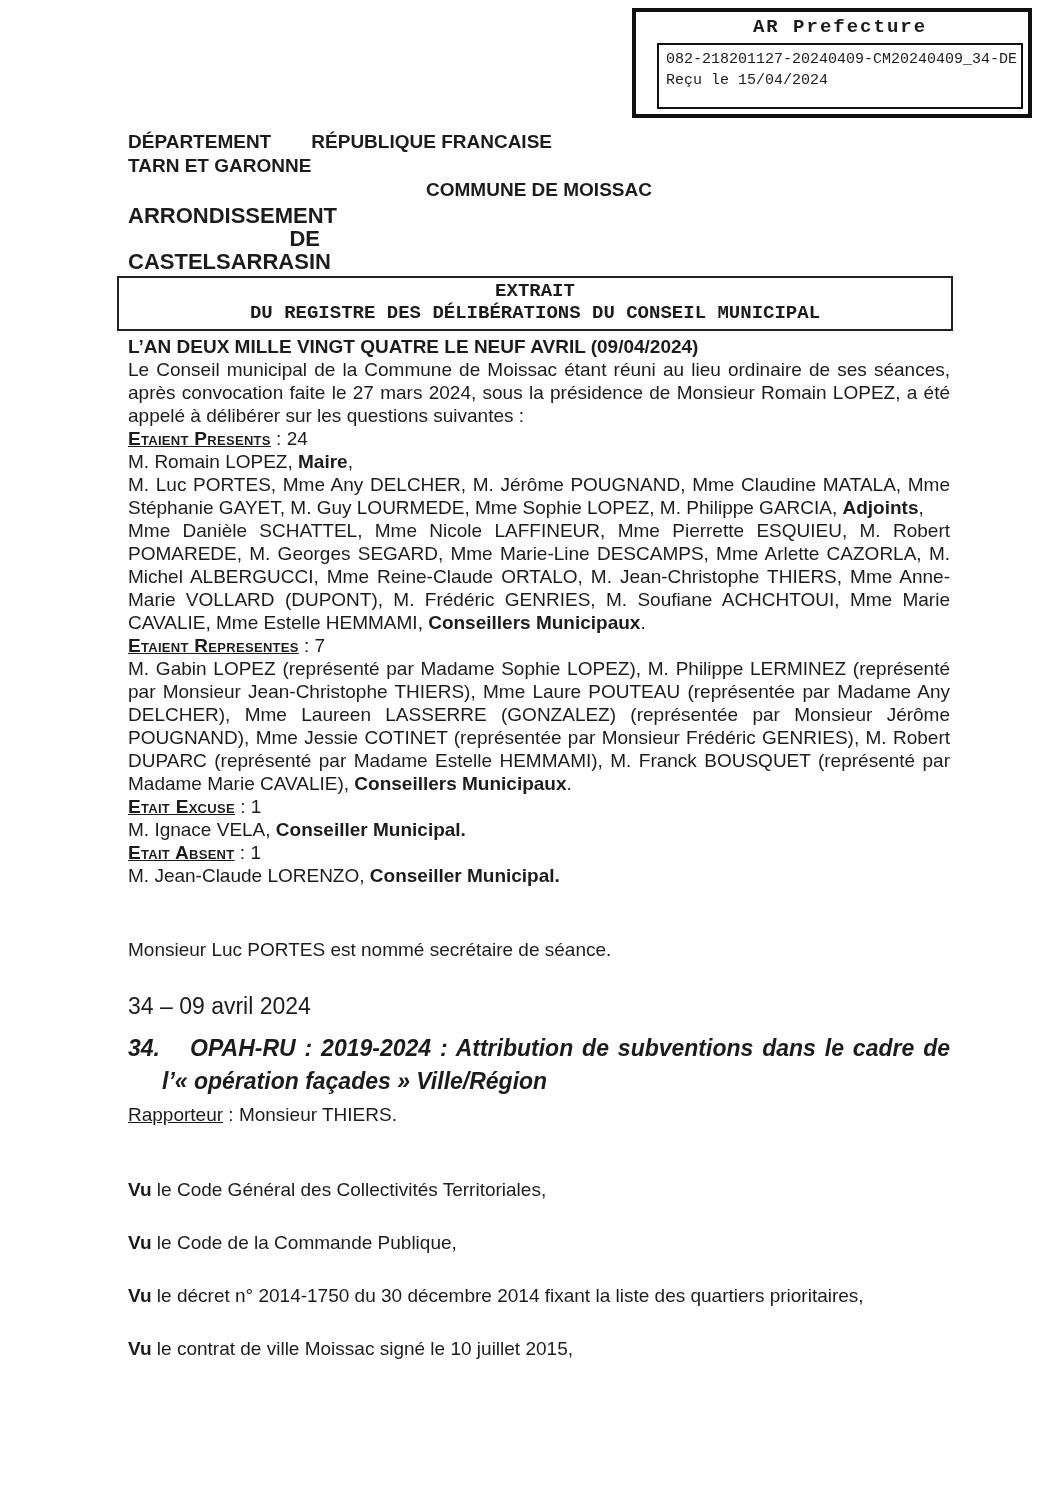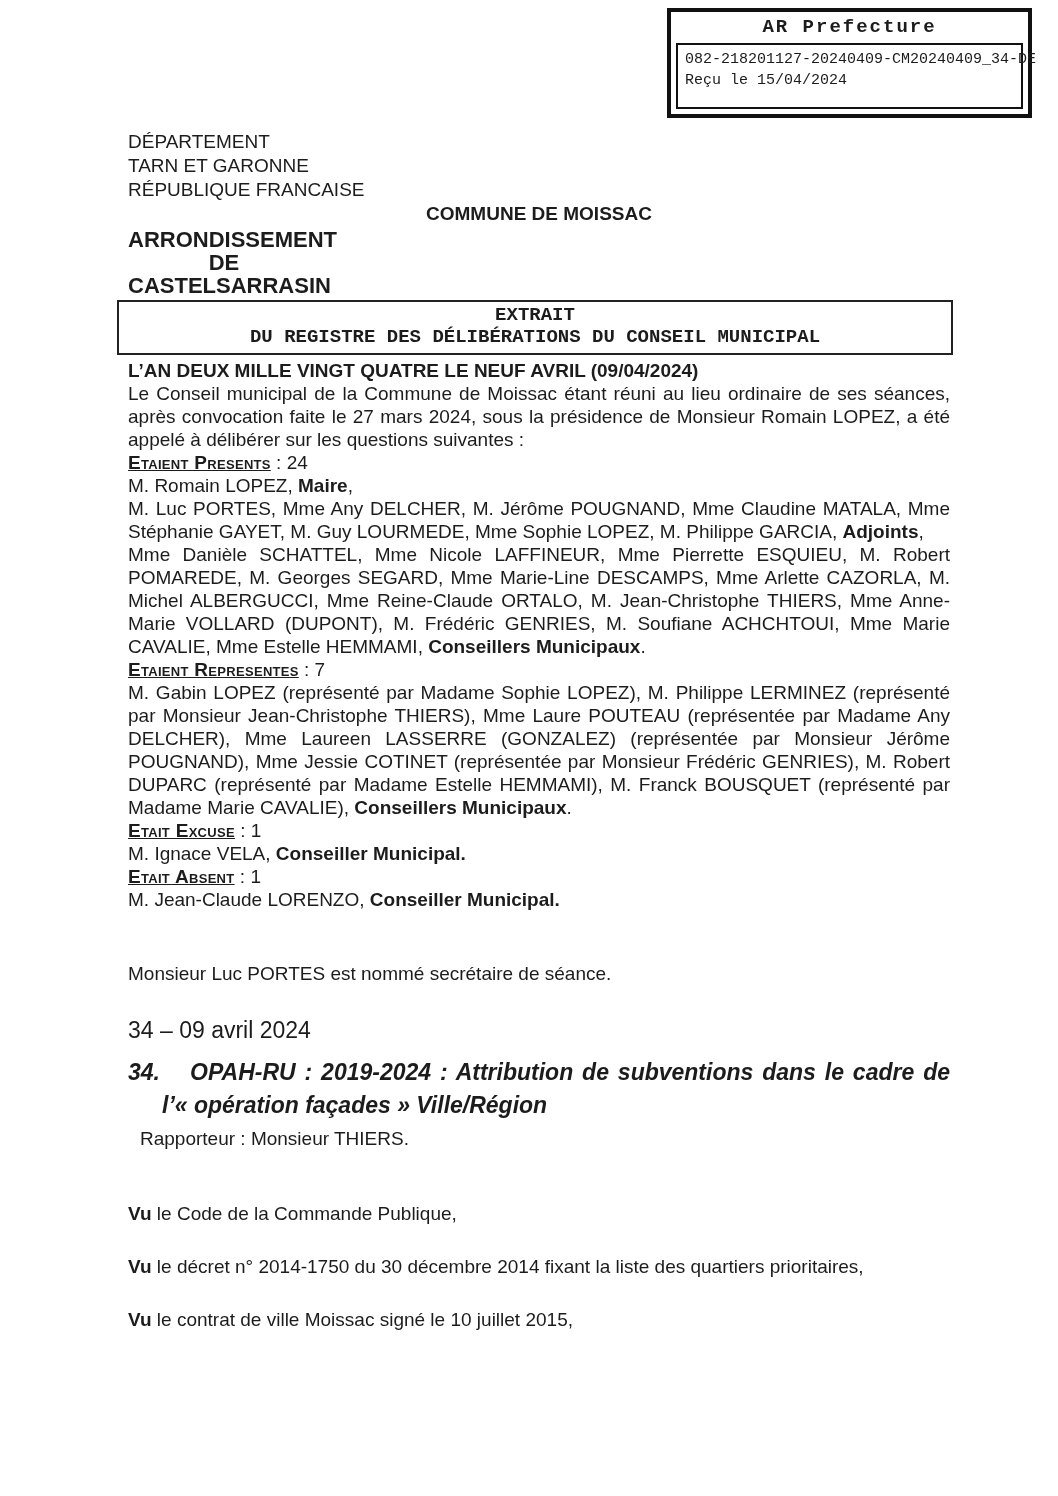--- a/index.html
+++ b/index.html
@@ -6,44 +6,44 @@
   body{
     width:1058px;height:1496px;
     background:#ffffff;
     color:#1c1c1c;
     font-family:"Liberation Sans", sans-serif;
     position:relative;
     overflow:hidden;
   }
   
   .stamp{
-    position:absolute;top:8px;right:26px;width:365px;
+    position:absolute;top:8px;right:26px;width:400px;
     border:4px solid #111;background:#fff;
-    padding:3px 5px 5px 5px;box-sizing:border-box;
+    padding:3px 5px 5px 21px;box-sizing:border-box;
   }
   .stamp-title{
     font-family:"Liberation Mono","DejaVu Sans Mono",monospace;
     font-weight:bold;font-size:19px;letter-spacing:2px;
     text-align:center;padding:1px 0 5px 0;
   }
   .stamp-inner{
     border:2px solid #111;
     font-family:"Liberation Mono","DejaVu Sans Mono",monospace;
     font-size:15px;line-height:21px;
     padding:4px 7px 16px 7px;
     white-space:nowrap;
   }
   
   .content{
     position:absolute;left:128px;top:130px;width:822px;
   }
-  .hdr-row1{display:flex;justify-content:space-between;font-weight:normal;font-size:19px;line-height:24px;flex-direction:column;}
+  .hdr-row1{display:flex;font-weight:bold;font-size:19px;line-height:24px;}
   .commune{text-align:center;font-weight:bold;font-size:19px;margin-top:0px;line-height:24px;}
   .arrond{font-weight:bold;font-size:22px;width:192px;line-height:23px;margin-top:2px;}
-  .arrond .de{text-align:center;}
+  .arrond .de{text-align:right;}
   .extrait-box{
     border:2px solid #222;
     margin:3px 0 4px -11px;
     width:836px;box-sizing:border-box;
     text-align:center;font-weight:bold;font-size:19px;line-height:22px;
     padding:2px 0 5px 0;
     font-family:Liberation Mono, monospace;
   }
   .main{
     font-size:19px;line-height:23px;text-align:justify;
@@ -58,21 +58,21 @@
   .ref-line{font-size:23px;margin-top:32px;}
   .title-block{
     margin-top:12px;
     font-size:23px;font-weight:bold;font-style:italic;
     line-height:33px;text-align:justify;
     position:relative;padding-left:34px;
     text-indent:28px;
   }
   .title-num{position:absolute;left:0;top:0;text-indent:0;}
   .rapporteur{font-size:19px;margin-top:6px;}
-  .u{margin-left:12px;}
+  .u{text-decoration:underline;}
   .vu-section{margin-top:52px;}
   .vu-item{font-size:19px;line-height:23px;margin-bottom:30px;text-align:justify;}
 </style>
 </head>
 <body>
 
 <div class="stamp">
   <div class="stamp-title">AR Prefecture</div>
   <div class="stamp-inner">
     <div>082-218201127-20240409-CM20240409_34-DE</div>
@@ -128,18 +128,19 @@
 
   <div class="ref-line">34 – 09 avril 2024</div>
 
   <div class="title-block">
     <span class="title-num">34.</span><span>OPAH-RU : 2019-2024 : Attribution de subventions dans le cadre de l’« opération façades » Ville/Région</span>
   </div>
 
   <div class="rapporteur"><span class="u">Rapporteur</span><span> : Monsieur THIERS.</span></div>
 
   <div class="vu-section">
+    <div class="vu-item"><span class="b">Vu</span><span> le Code Général des Collectivités Territoriales,</span></div>
     <div class="vu-item"><span class="b">Vu</span><span> le Code de la Commande Publique,</span></div>
     <div class="vu-item"><span class="b">Vu</span><span> le décret n° 2014-1750 du 30 décembre 2014 fixant la liste des quartiers prioritaires,</span></div>
     <div class="vu-item"><span class="b">Vu</span><span> le contrat de ville Moissac signé le 10 juillet 2015,</span></div>
   </div>
 
 </div>
 
 </body></html>

